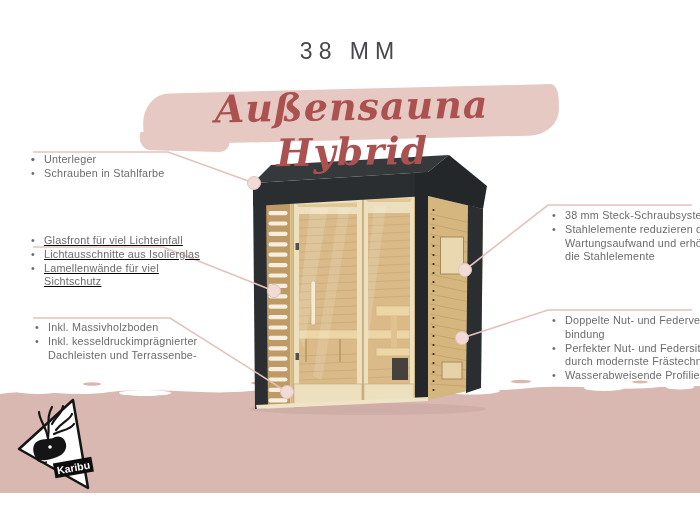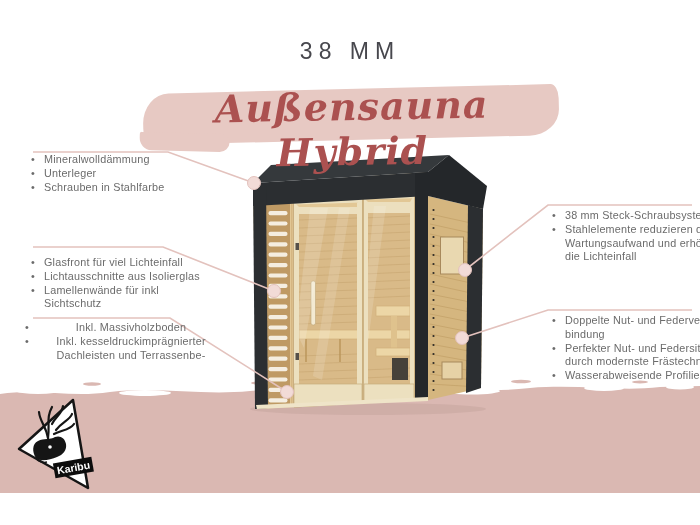--- a/index.html
+++ b/index.html
@@ -31,22 +31,22 @@
   
   .fg{position:absolute;margin:0;padding:0;list-style:none;}
   .fg li{
     position:relative;padding-left:14px;margin:0;
     font-size:10.8px;line-height:13.8px;color:#6b6b6b;letter-spacing:0.2px;
     white-space:nowrap;
   }
   .fg li::before{content:"\2022";position:absolute;left:1px;top:0;color:#6b6b6b;}
   .fg .ln{display:block;}
   .fg-l0{left:30px;top:153px;width:200px;}
-  .fg-l1{left:30px;top:256px;width:200px;}
-  .fg-l2{left:24px;top:321px;width:200px;text-align:center;}
+  .fg-l1{left:30px;top:234px;width:200px;text-decoration:underline;}
+  .fg-l2{left:34px;top:321px;width:200px;}
   .fg-r0{left:551px;top:209px;width:148px;}
   .fg-r1{left:551px;top:314px;width:148px;}
 
   .overlay{position:absolute;left:0;top:0;pointer-events:none;}
 </style>
 </head>
 <body>
 
 <div class="page">
 
@@ -264,39 +264,38 @@
       <circle cx="462" cy="338" r="6.5"></circle>
     </g>
   </svg>
 
   <div class="title">38 MM</div>
   <div class="brush"></div>
   <div class="script-title">Außensauna Hybrid</div>
 
   <ul class="fg fg-l0">
     <li>
-      <span class="ln">Mineralwolldämmung</span>
     </li>
     <li>
       <span class="ln">Unterleger</span>
     </li>
     <li>
       <span class="ln">Schrauben in Stahlfarbe</span>
     </li>
   </ul>
 
   <ul class="fg fg-l1">
     <li>
       <span class="ln">Glasfront für viel Lichteinfall</span>
     </li>
     <li>
       <span class="ln">Lichtausschnitte aus Isolierglas</span>
     </li>
     <li>
-      <span class="ln">Lamellenwände für inkl</span>
+      <span class="ln">Lamellenwände für viel</span>
       <span class="ln">Sichtschutz</span>
     </li>
   </ul>
 
   <ul class="fg fg-l2">
     <li>
       <span class="ln">Inkl. Massivholzboden</span>
     </li>
     <li>
       <span class="ln">Inkl. kesseldruckimprägnierter</span>
@@ -304,21 +303,21 @@
     </li>
   </ul>
 
   <ul class="fg fg-r0">
     <li>
       <span class="ln">38 mm Steck-Schraubsystem</span>
     </li>
     <li>
       <span class="ln">Stahlelemente reduzieren den</span>
       <span class="ln">Wartungsaufwand und erhöhen</span>
-      <span class="ln">die Lichteinfall</span>
+      <span class="ln">die Stahlelemente</span>
     </li>
   </ul>
 
   <ul class="fg fg-r1">
     <li>
       <span class="ln">Doppelte Nut- und Federver-</span>
       <span class="ln">bindung</span>
     </li>
     <li>
       <span class="ln">Perfekter Nut- und Federsitz</span>

